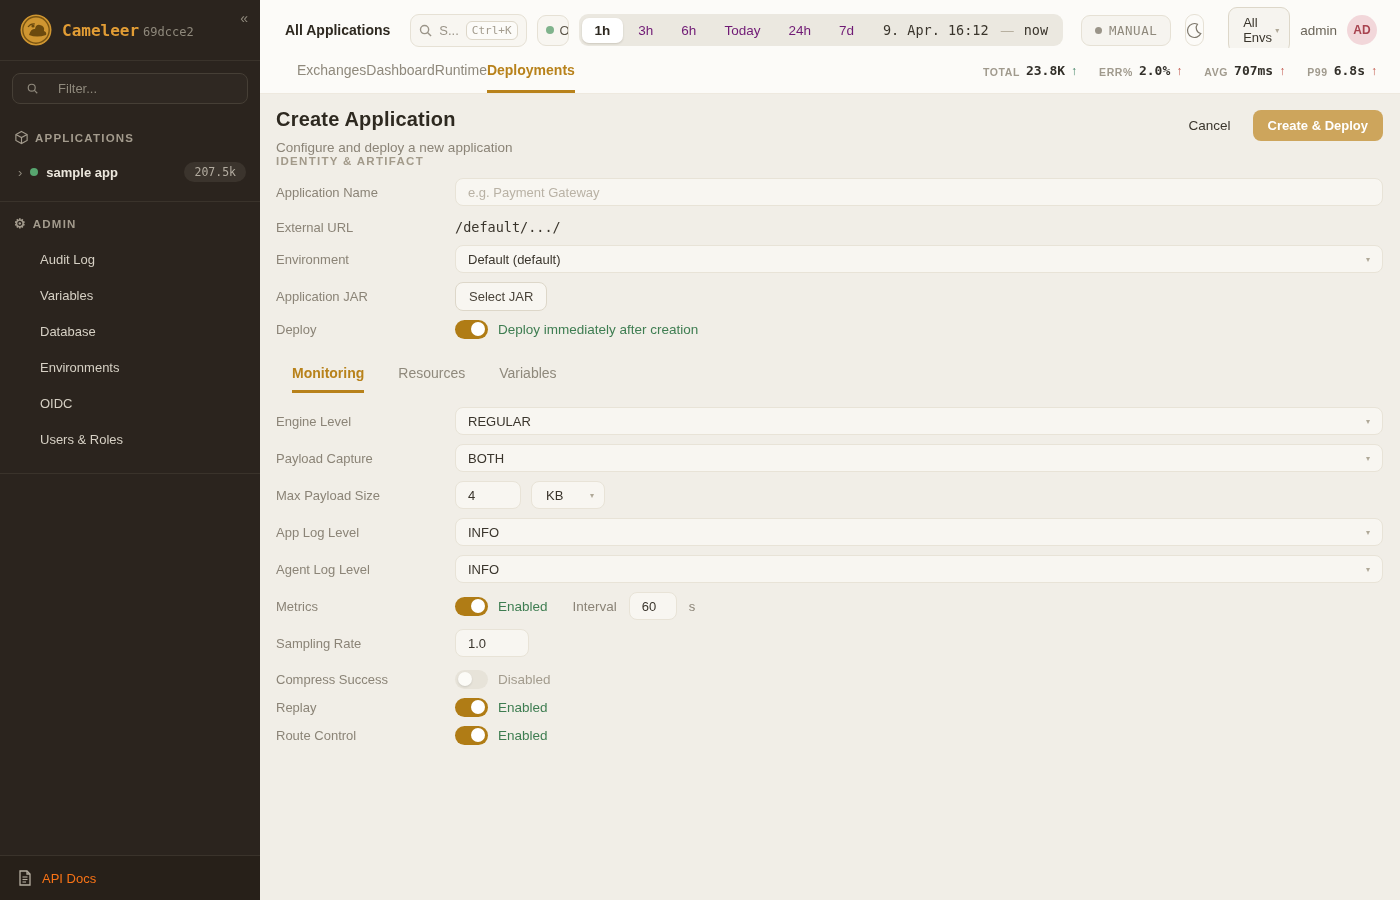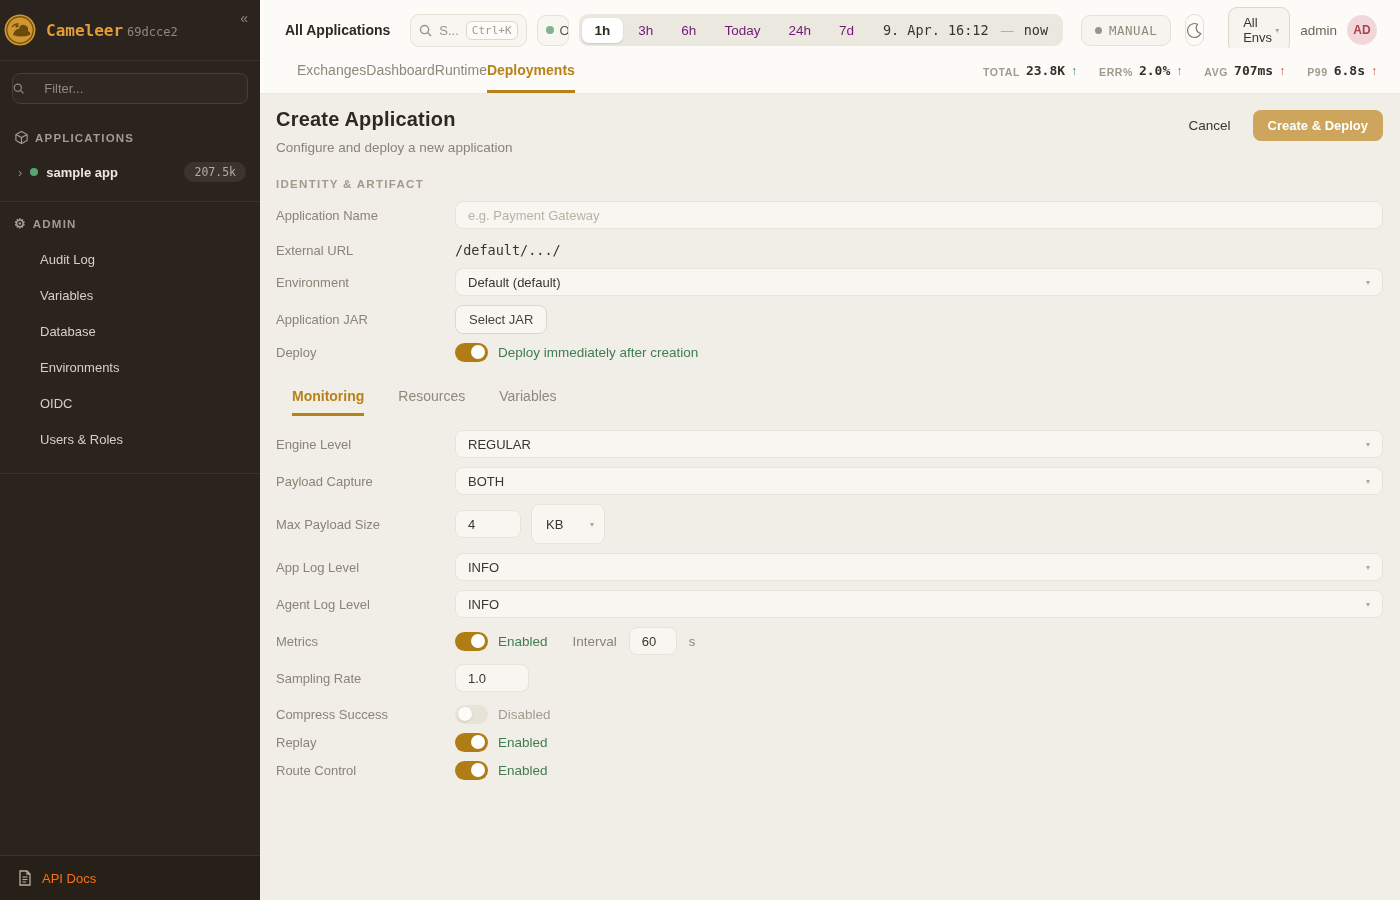--- a/index.html
+++ b/index.html
@@ -15,32 +15,32 @@
 
   
   .sidebar {
     width:260px; height:900px; flex-shrink:0;
     background:#2b241e; color:#cfc8bc;
     display:flex; flex-direction:column;
     position:relative;
   }
   .side-header {
     height:61px; display:flex; align-items:center; gap:10px;
-    padding:0 4px; border-bottom:1px solid #3a332b; position:relative;
+    padding:0 20px; border-bottom:1px solid #3a332b; position:relative;
   }
   .logo-badge { width:32px; height:32px; border-radius:50%; flex-shrink:0; }
   .brand-name { font-family:"DejaVu Sans Mono", monospace; font-weight:bold; font-size:16px; color:#e29d35; }
   .brand-ver  { font-family:"DejaVu Sans Mono", monospace; font-size:12px; color:#8f897c; margin-left:4px; }
   .collapse-btn { position:absolute; top:10px; right:12px; color:#8f897c; font-size:14px; cursor:pointer; }
 
   .side-filter { margin:12px 12px 16px 12px; }
   .filter-box {
     display:flex; align-items:center; gap:20px;
     border:1px solid #463f36; border-radius:8px;
-    background:#2f2822; padding:7px 0; color:#8f897c;
+    background:#2f2822; padding:7px 14px; color:#8f897c;
   }
   .filter-box input {
     background:transparent; border:none; outline:none;
     color:#cfc8bc; font-size:13px; width:100%;
     font-family:"Liberation Sans", sans-serif;
   }
   .filter-box input::placeholder { color:#8f897c; }
 
   .side-section-header {
     display:flex; align-items:center; gap:6px;
@@ -166,21 +166,21 @@
   .page-title { font-size:20px; font-weight:bold; color:#2e2920; letter-spacing:.2px; }
   .page-sub { font-size:13.5px; color:#8b8477; margin-top:9px; }
   .head-actions { display:flex; align-items:center; gap:14px; margin-top:2px; }
   .cancel-btn { font-size:13.5px; color:#3a352c; cursor:pointer; padding:6px 8px; background:none; border:none; font-family:inherit; }
   .submit-btn {
     background:#cda55c; color:#ffffff; font-weight:bold; font-size:13px;
     border:none; border-radius:8px; padding:8px 15px; cursor:pointer; font-family:inherit;
   }
 
   .section-label {
-    margin-top:23px; margin-bottom:11px;
+    margin-bottom:11px;
     font-size:11.5px; font-weight:bold; letter-spacing:1.3px; color:#a29a8a;
   }
 
   .frow { display:flex; align-items:center; }
   .frow-label { width:179px; flex-shrink:0; font-size:13px; color:#8b8477; }
   .frow-ctrl { flex:1; display:flex; align-items:center; min-width:0; }
 
   .text-input, .select {
     height:28px; background:#f8f6f1; border:1px solid #e8e3d7; border-radius:8px;
     display:flex; align-items:center; width:100%;
@@ -222,21 +222,21 @@
   .mb7 { margin-bottom:7px; }  .mb9 { margin-bottom:9px; }
   .mb10 { margin-bottom:10px; } .mb4 { margin-bottom:4px; }
   .h24 { height:24px; }
 
   .small-input {
     width:66px; height:28px; background:#f8f6f1; border:1px solid #e8e3d7;
     border-radius:8px; padding:0 12px; font-size:13px; color:#3a352c;
     font-family:"Liberation Sans", sans-serif; outline:none;
   }
   .unit-select {
-    width:74px; height:40px; margin-left:10px;
+    width:74px; height:28px; margin-left:10px;
     background:#f8f6f1; border:1px solid #e8e3d7; border-radius:8px;
     display:flex; align-items:center; justify-content:space-between;
     padding:0 10px 0 14px; font-size:13px; color:#3a352c; cursor:pointer;
   }
   .interval-label { margin-left:25px; font-size:13.5px; color:#8b8477; }
   .interval-input { width:48px; margin-left:12px; }
   .unit-s { margin-left:12px; font-size:13px; color:#8b8477; }
 </style>
 </head>
 <body>

